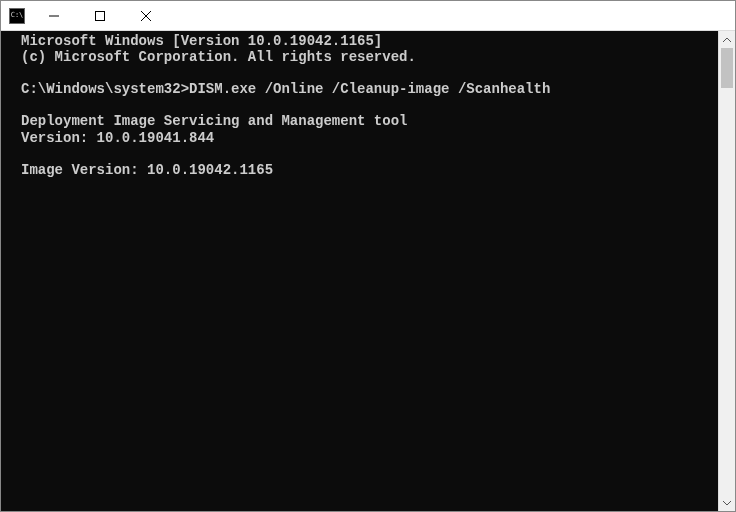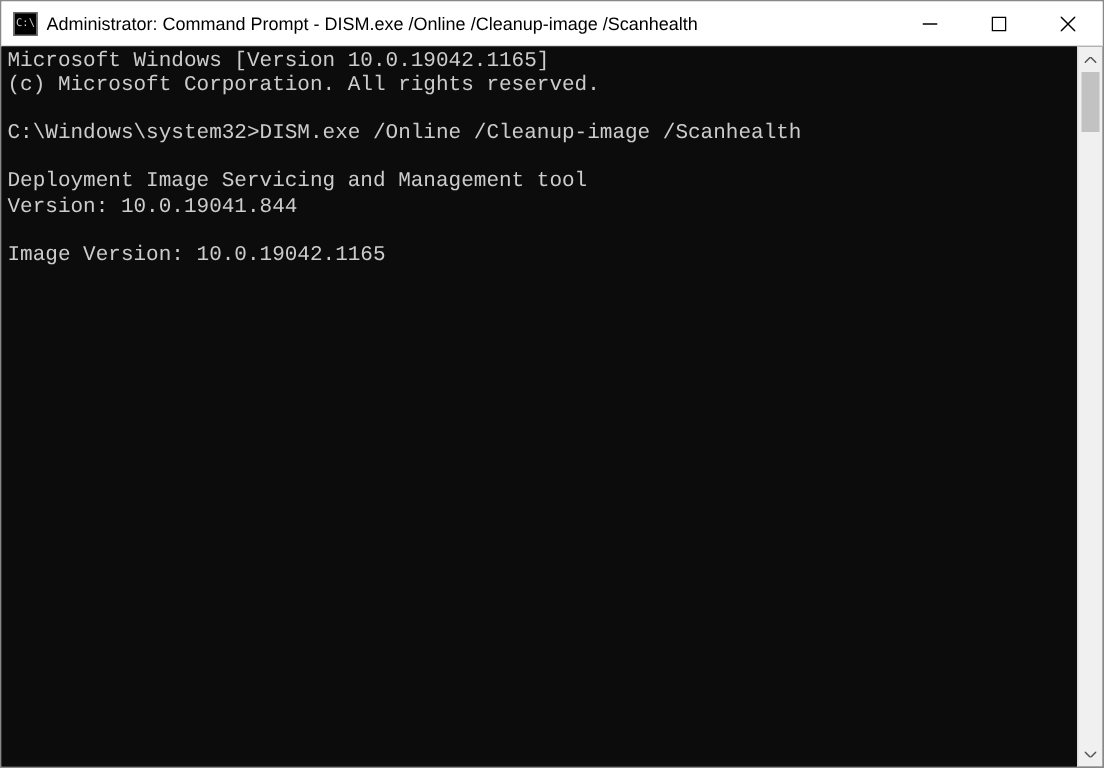--- a/index.html
+++ b/index.html
@@ -36,22 +36,22 @@
       font-family: 'Segoe MDL2 Assets','Segoe UI Symbol',sans-serif;
     }
     .win-btn svg { width: 10px; height: 10px; stroke: #000; stroke-width: 1; fill: none; }
     .client {
       flex: 1; display: flex; background: #000;
     }
     .terminal {
       flex: 1; background: #0c0c0c; color: #cccccc;
       font-family: Consolas, 'Courier New', monospace;
       font-size: 14px; line-height: 1.15;
-      padding: 2px 4px;
-      white-space: pre; overflow: hidden;
+      padding: 2px 20px;
+      white-space: pre; overflow: hidden; font-weight: bold;
     }
     .scrollbar {
       width: 17px; background: #f0f0f0;
       display: flex; flex-direction: column;
       border-left: 1px solid #ddd;
     }
     .sb-btn {
       height: 17px; display: flex; align-items: center; justify-content: center;
       font-size: 8px; color: #555;
     }
@@ -64,21 +64,20 @@
     .prompt-line .cmd { color: #ccc; }
   </style>
 </head>
 <body>
 
 <div class="window">
   <div class="titlebar">
     <div class="titlebar-icon">
       <span>C:\</span>
     </div>
-    <div class="titlebar-text">Administrator: Command Prompt - DISM.exe  /Online /Cleanup-image /Scanhealth</div>
     <div class="win-controls">
       <div class="win-btn">
         <svg viewBox="0 0 10 10">
             <line x1="0" y1="5" x2="10" y2="5"></line>
           </svg>
       </div>
       <div class="win-btn">
         <svg viewBox="0 0 10 10">
             <rect x="0.5" y="0.5" width="9" height="9"></rect>
           </svg>

